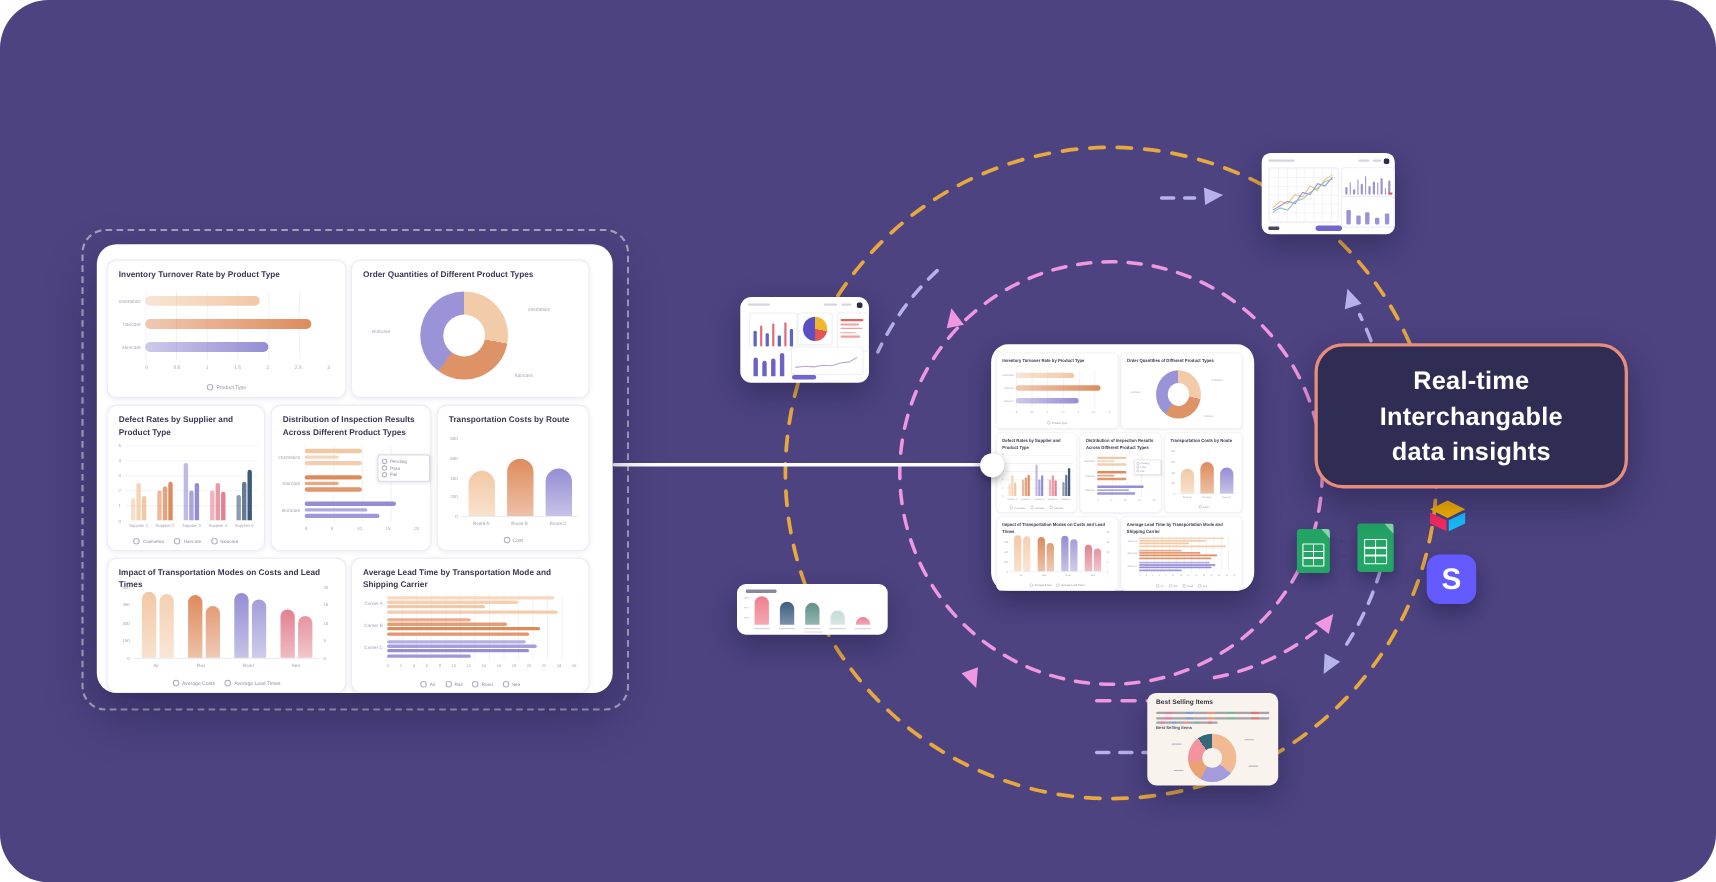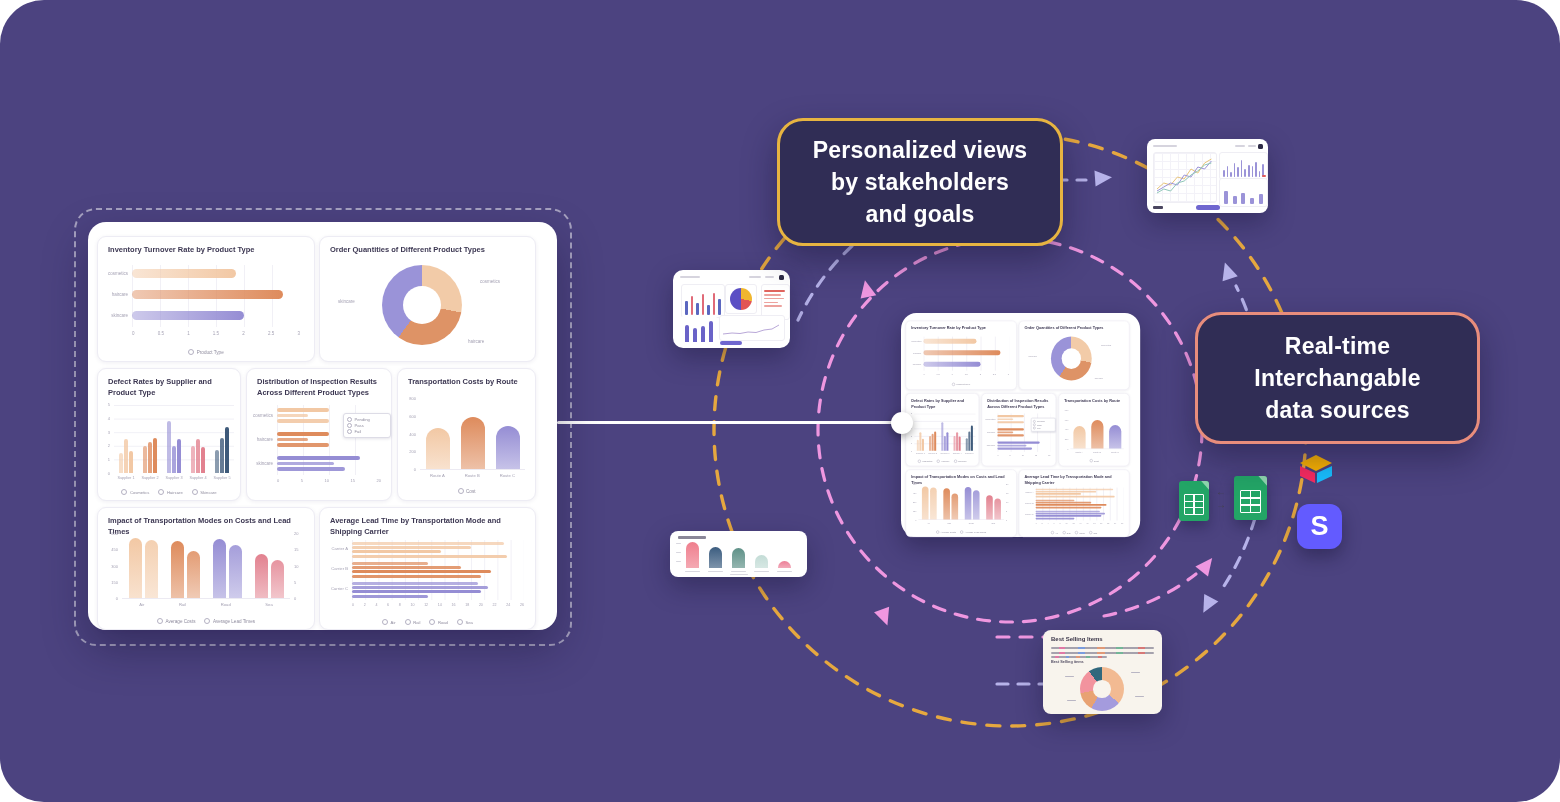--- a/index.html
+++ b/index.html
@@ -728,29 +728,24 @@
       <div class="tline rich" style="position: absolute; left: 8px; top: 26px; width: 56px; height: 2.2px;"></div>
       <div style="position: absolute; left: 37px; top: 37px; width: 44px; height: 44px; border-radius: 50%; background: conic-gradient(rgb(242, 186, 146) 0%, rgb(242, 186, 146) 36%, rgb(164, 155, 221) 36%, rgb(164, 155, 221) 58%, rgb(232, 162, 115) 58%, rgb(232, 162, 115) 72%, rgb(242, 147, 158) 72%, rgb(242, 147, 158) 90%, rgb(49, 104, 125) 90%, rgb(49, 104, 125) 100%);">
         <div style="position: absolute; inset: 30%; border-radius: 50%; background: rgb(248, 244, 237);"></div>
       </div>
       <div class="tline" style="position: absolute; left: 88px; top: 42px; width: 9px; height: 1.4px; background: rgb(185, 182, 196);"></div>
       <div class="tline" style="position: absolute; left: 92px; top: 66px; width: 9px; height: 1.4px; background: rgb(185, 182, 196);"></div>
       <div class="tline" style="position: absolute; left: 24px; top: 70px; width: 9px; height: 1.4px; background: rgb(185, 182, 196);"></div>
       <div class="tline" style="position: absolute; left: 22px; top: 46px; width: 9px; height: 1.4px; background: rgb(185, 182, 196);"></div>
     </div>
 
-  <div class="callout" id="co1" style="border-color: rgb(231, 180, 65);">
-    <div class="callout-text">Personalized views
-by stakeholders
-and goals</div>
-  </div>
   <div class="callout" id="co2" style="border-color: rgb(232, 141, 124);">
     <div class="callout-text">Real-time
 Interchangable
-data sources</div>
+data insights</div>
   </div>
 
   <div class="sheet" id="sheet1" style="left: 1179px; top: 481px; width: 30px; height: 40px; background: rgb(35, 165, 102);">
     <div class="fold"></div>
     <div class="grid"></div>
   </div>
   <div class="sheet" id="sheet2" style="left: 1234px; top: 476px; width: 33px; height: 44px; background: rgb(35, 165, 102);">
     <div class="fold"></div>
     <div class="grid"></div>
   </div>

